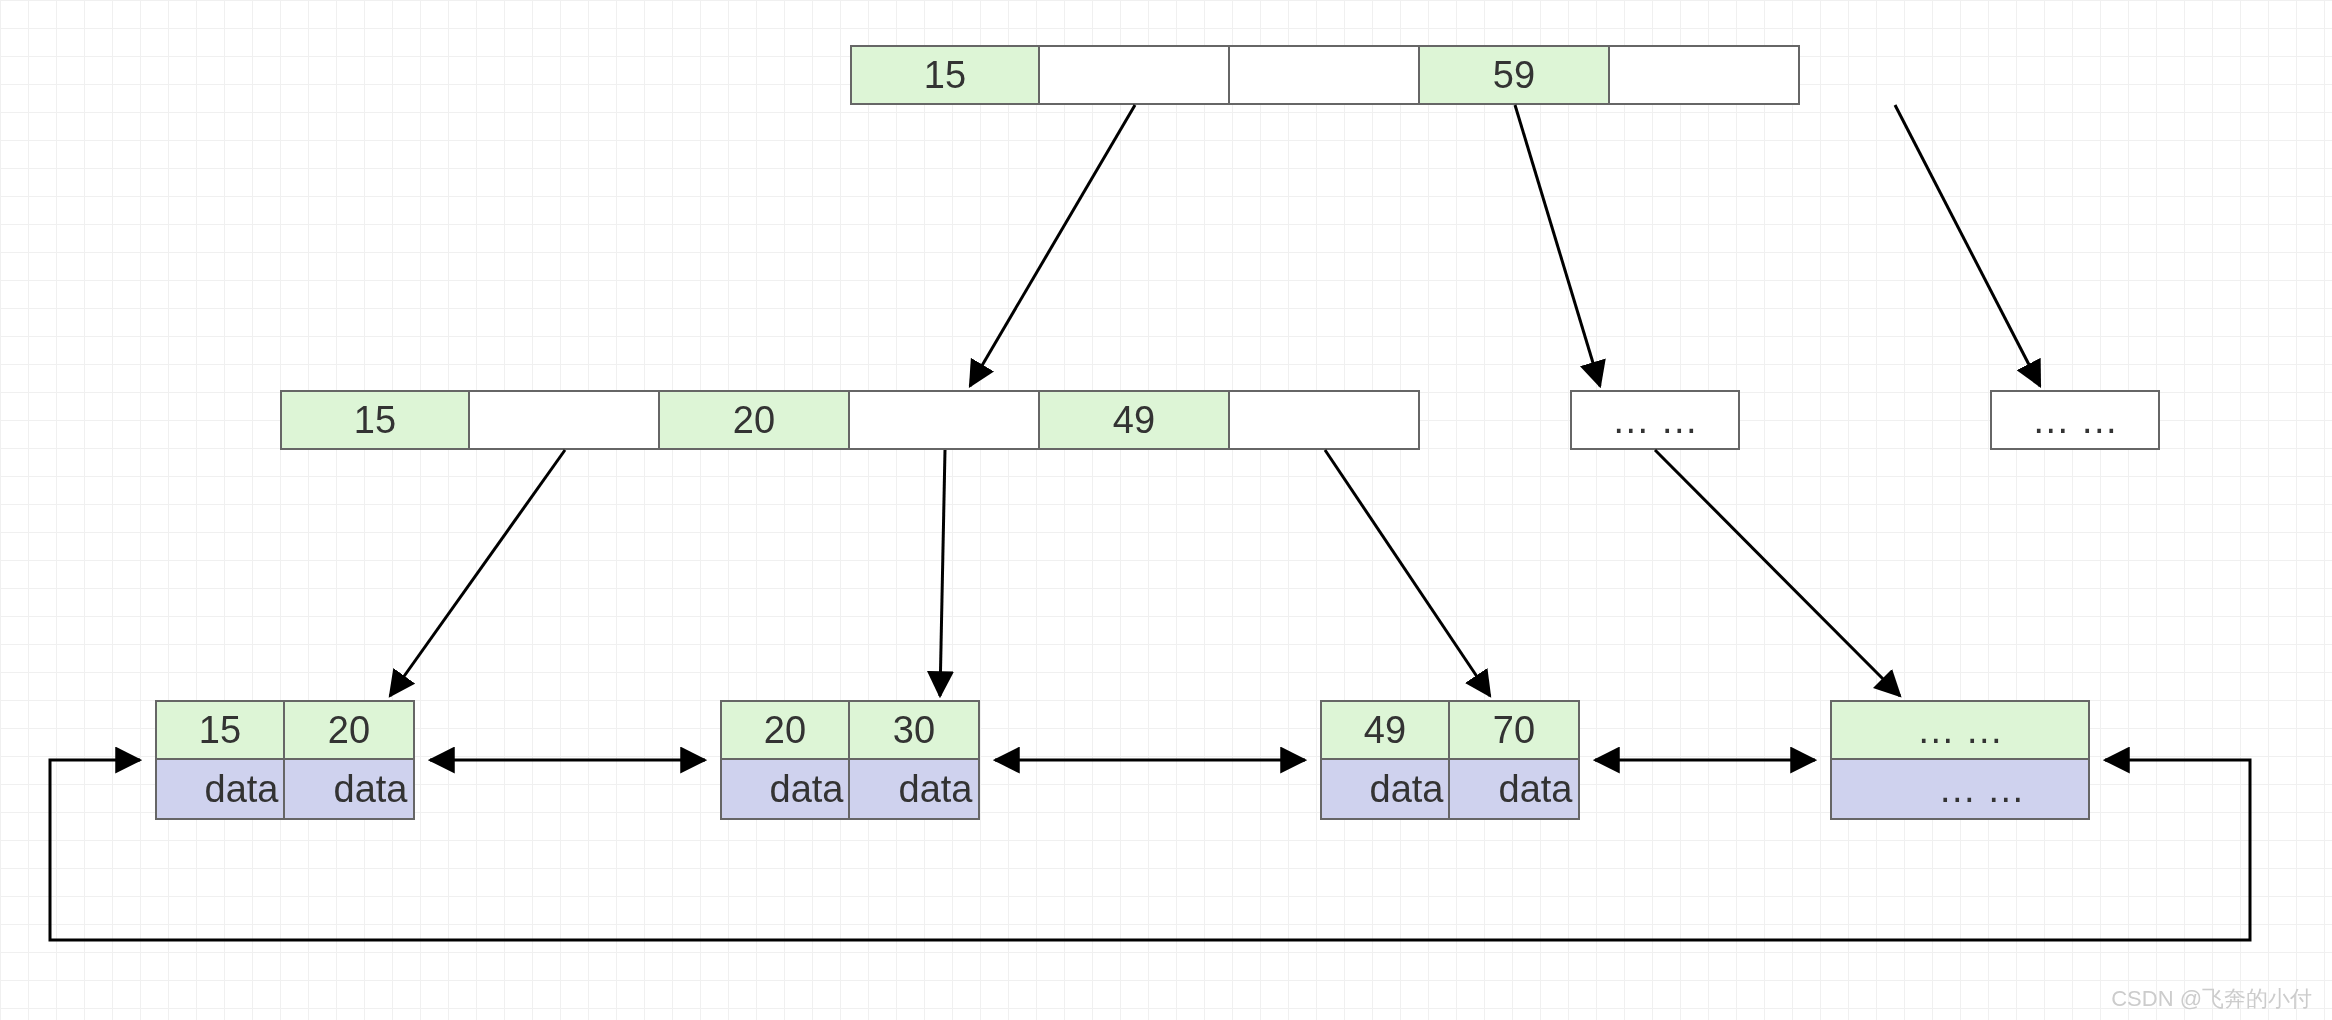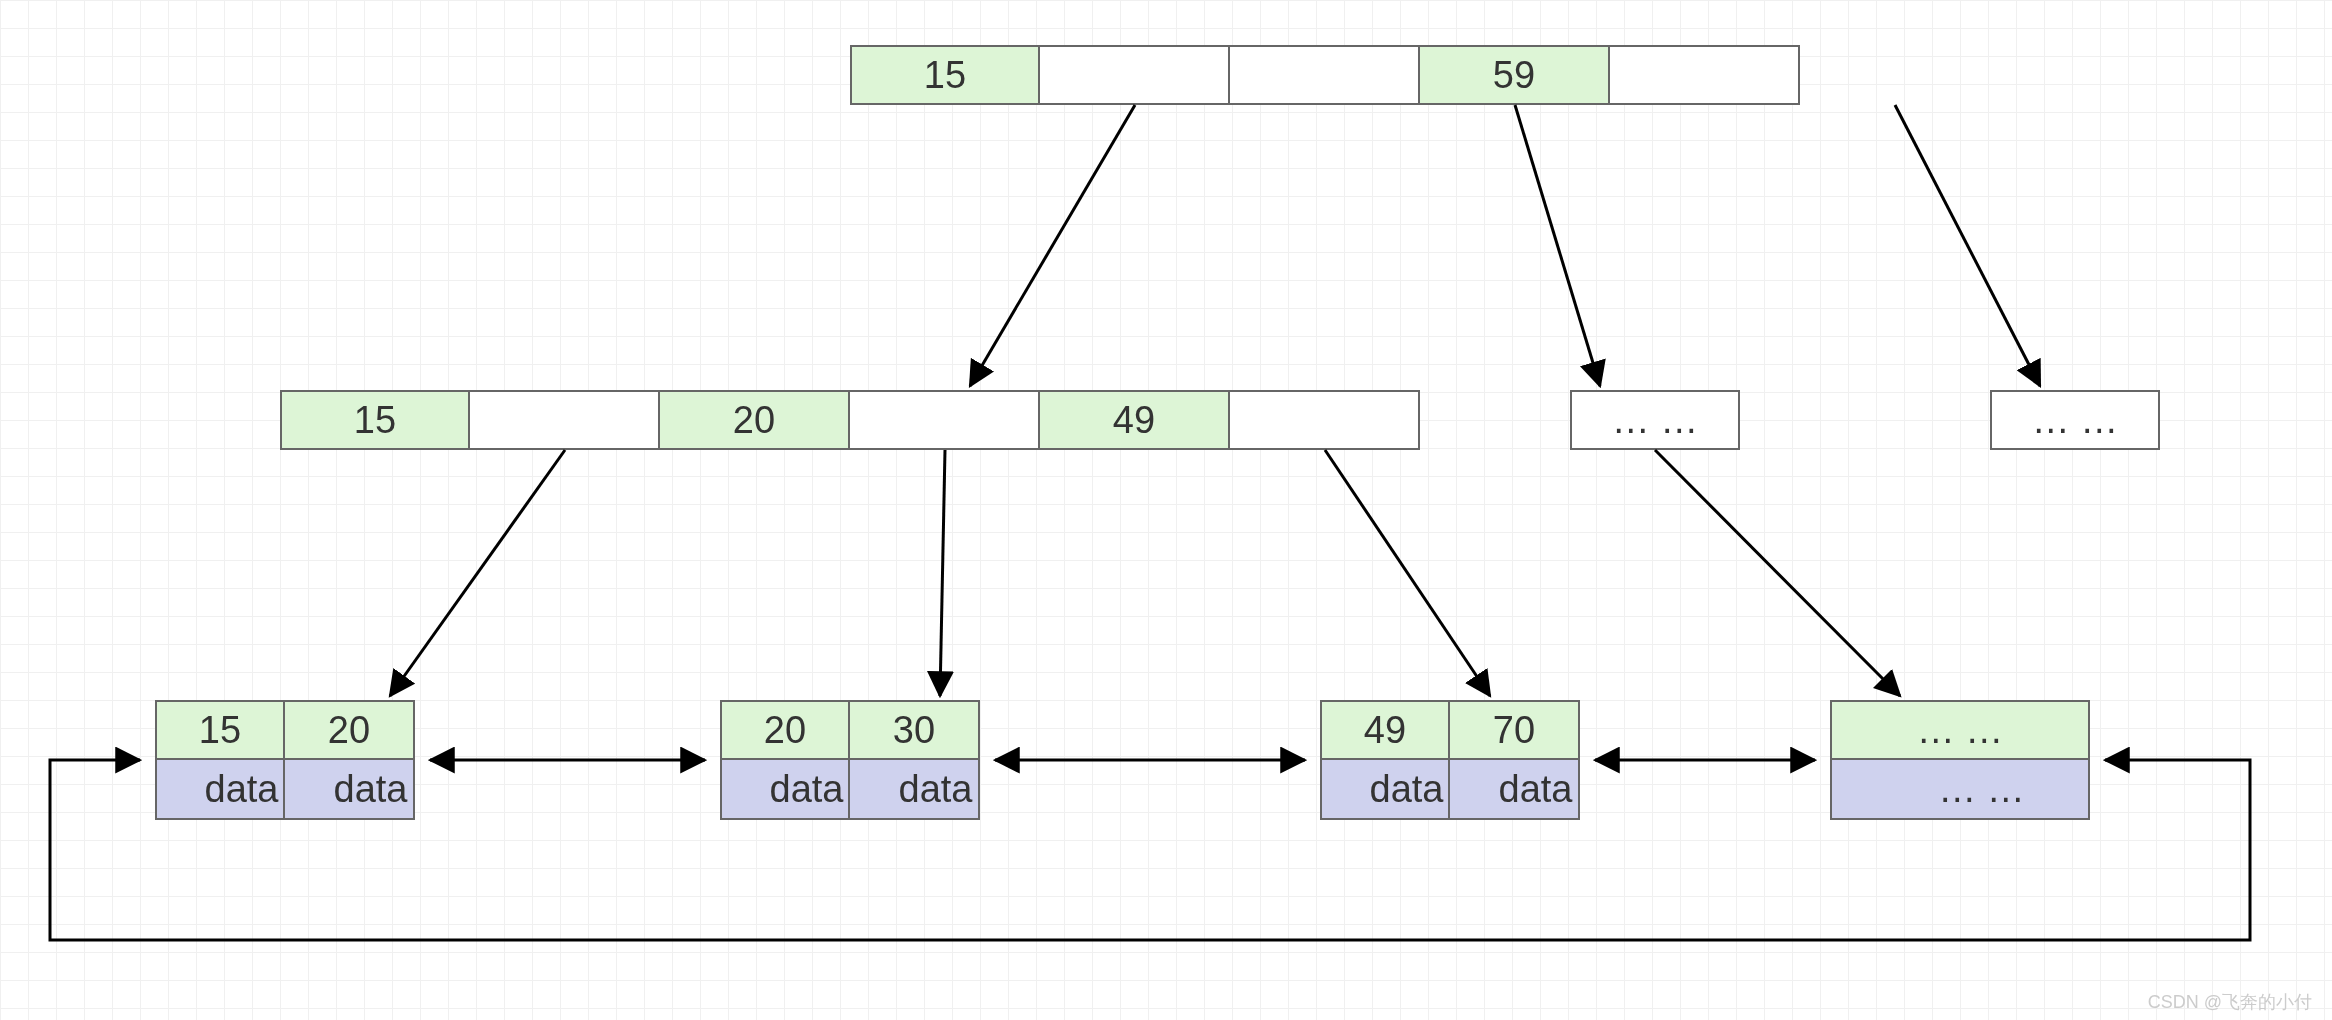--- a/index.html
+++ b/index.html
@@ -32,21 +32,21 @@
   .leaf { position: absolute; }
   .leaf .row { display: flex; }
   .leaf .cell { width: 130px; }
   .leaf .row.datarow .cell { border-top: none; padding-left: 43px; }
   .mini { width: 170px; }
   .mini .cell { width: 170px; }
   .watermark {
     position: absolute;
     right: 20px;
     bottom: 6px;
-    font-size: 18px;
+    font-size: 22px;
     color: #cccccc;
   }
   svg.arrows {
     position: absolute;
     left: 0; top: 0;
     width: 2332px; height: 1020px;
     pointer-events: none;
   }
 </style>
 </head>

